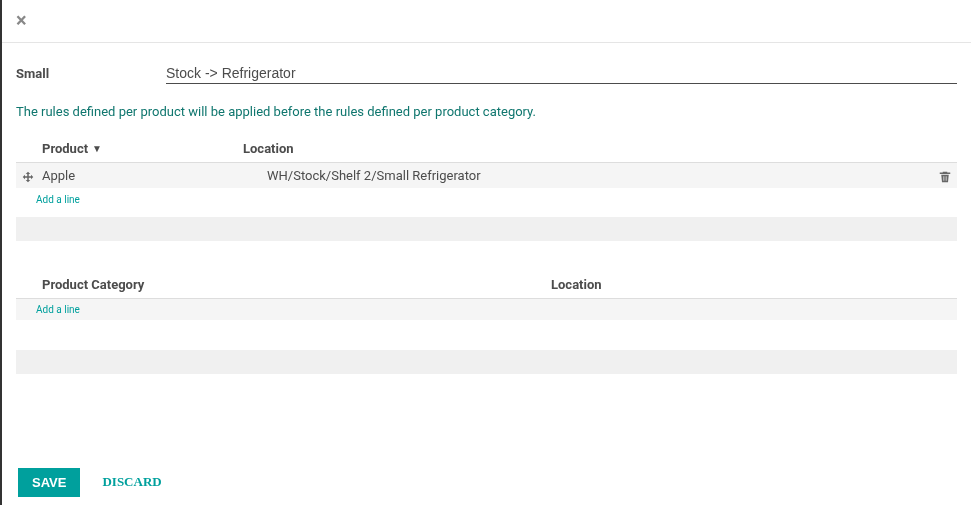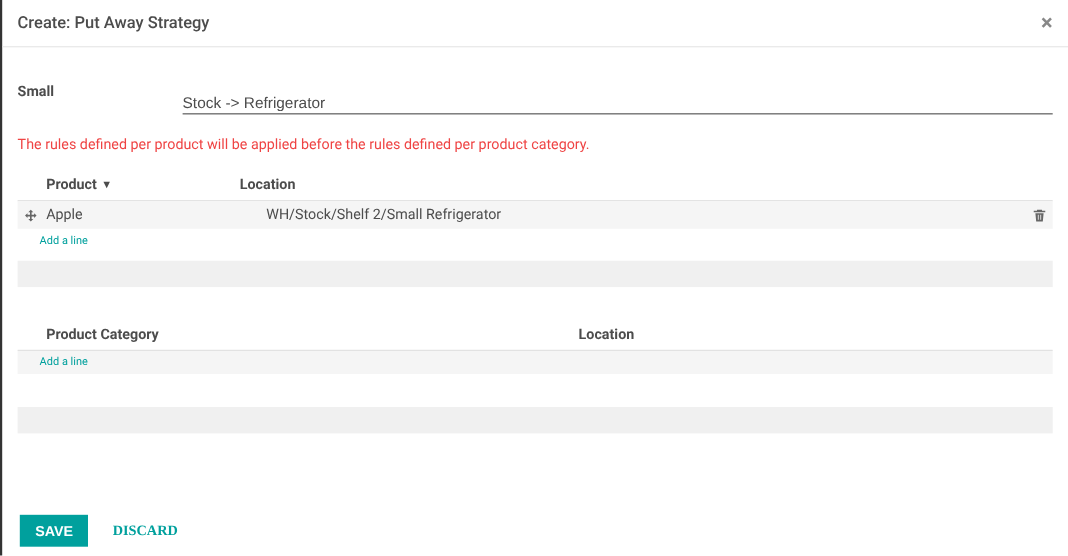--- a/index.html
+++ b/index.html
@@ -51,24 +51,23 @@
       color: #4c4c4c;
     }
     .form-input {
       flex: 1;
       border: none;
       border-bottom: 1px solid #4c4c4c;
       font-size: 14px;
       padding: 2px 0;
       outline: none;
       color: #4c4c4c;
-      margin-top: 20px;
     }
     .help-text {
-      color: #ef4444;
+      color: #0f766e;
       font-size: 13px;
       margin-bottom: 16px;
     }
     .table-container {
       margin-bottom: 30px;
     }
     .table-header {
       display: flex;
       padding: 6px 6px;
       font-weight: bold;
@@ -80,20 +79,21 @@
       width: 20px;
     }
     .col-product {
       width: 176px;
       display: flex;
       align-items: center;
       gap: 4px;
     }
     .col-location {
       flex: 1;
+      margin-left: 25px;
     }
     .col-delete {
       width: 24px;
       text-align: right;
     }
     .col-category {
       width: 484px;
     }
     .caret-down {
       font-size: 10px;
@@ -165,21 +165,20 @@
     }
     svg {
       display: inline-block;
       vertical-align: middle;
     }
   </style>
 </head>
 <body>
 
 <div class="modal-header">
-  <div class="modal-title">Create: Put Away Strategy</div>
   <div class="close-btn">×</div>
 </div>
 
 <div class="modal-body">
 
   <div class="form-row">
     <label class="form-label">Small</label>
     <input class="form-input" type="text" value="Stock -&gt; Refrigerator" style="">
   </div>
 

